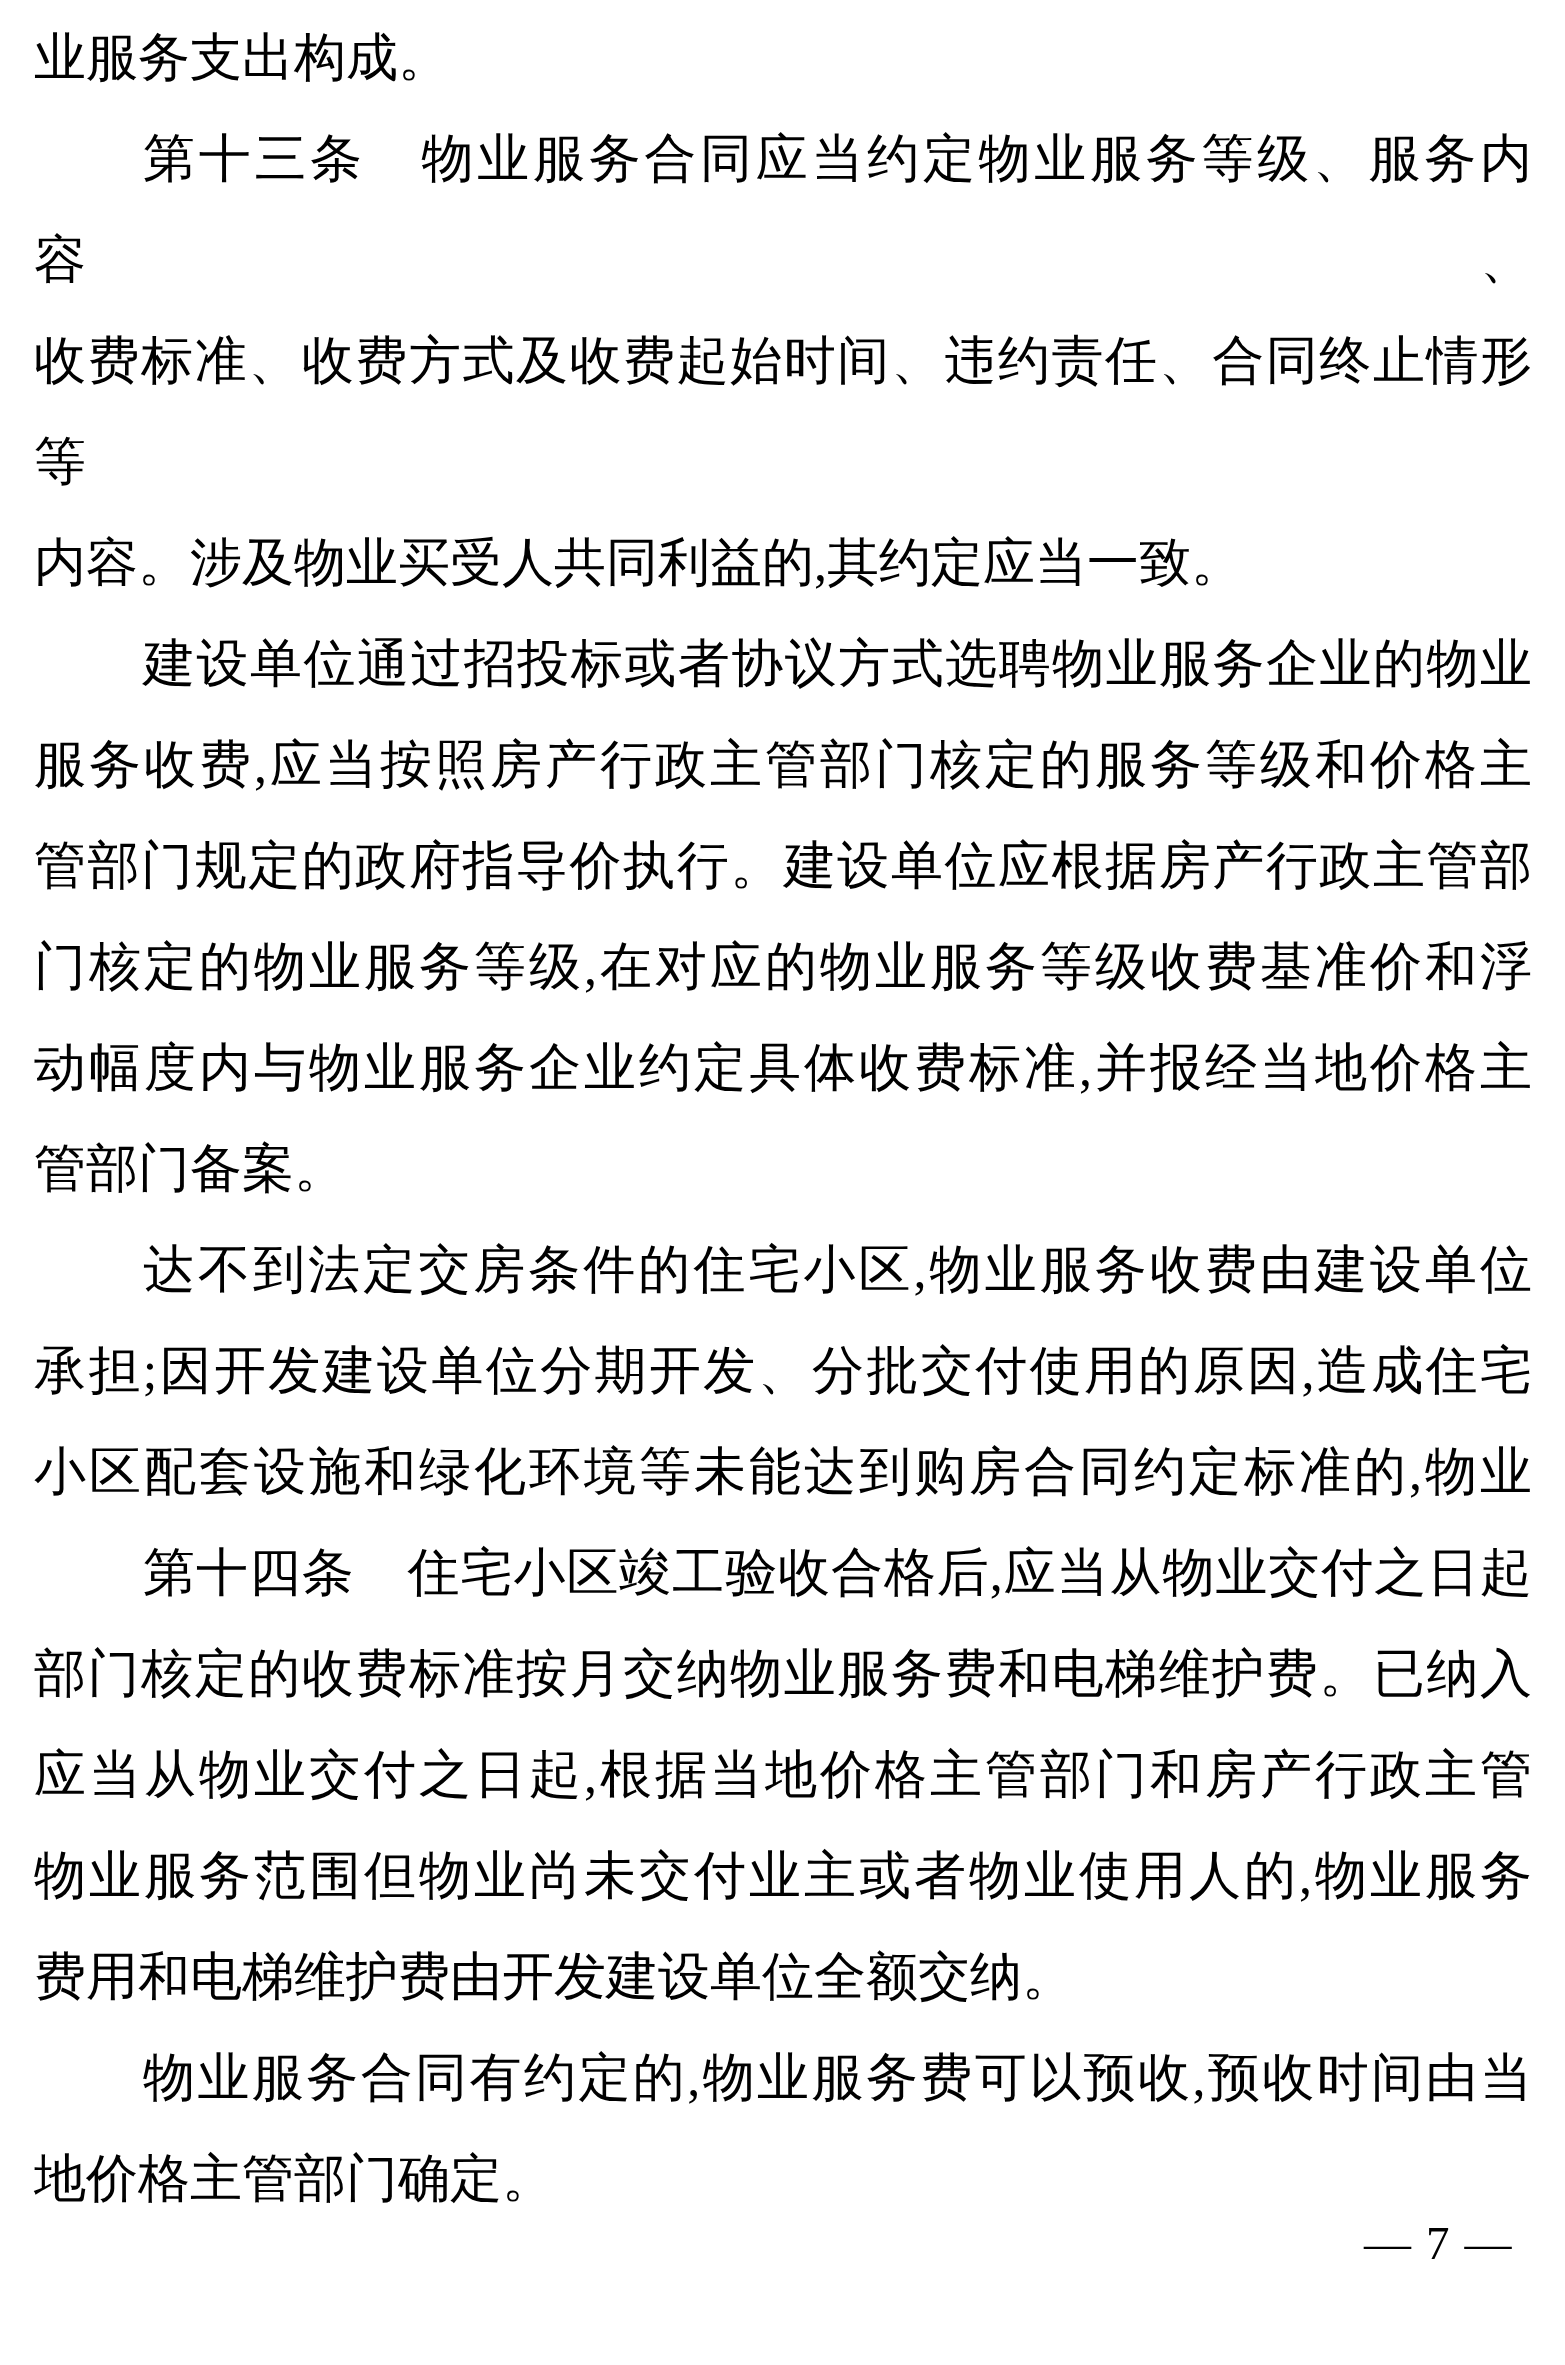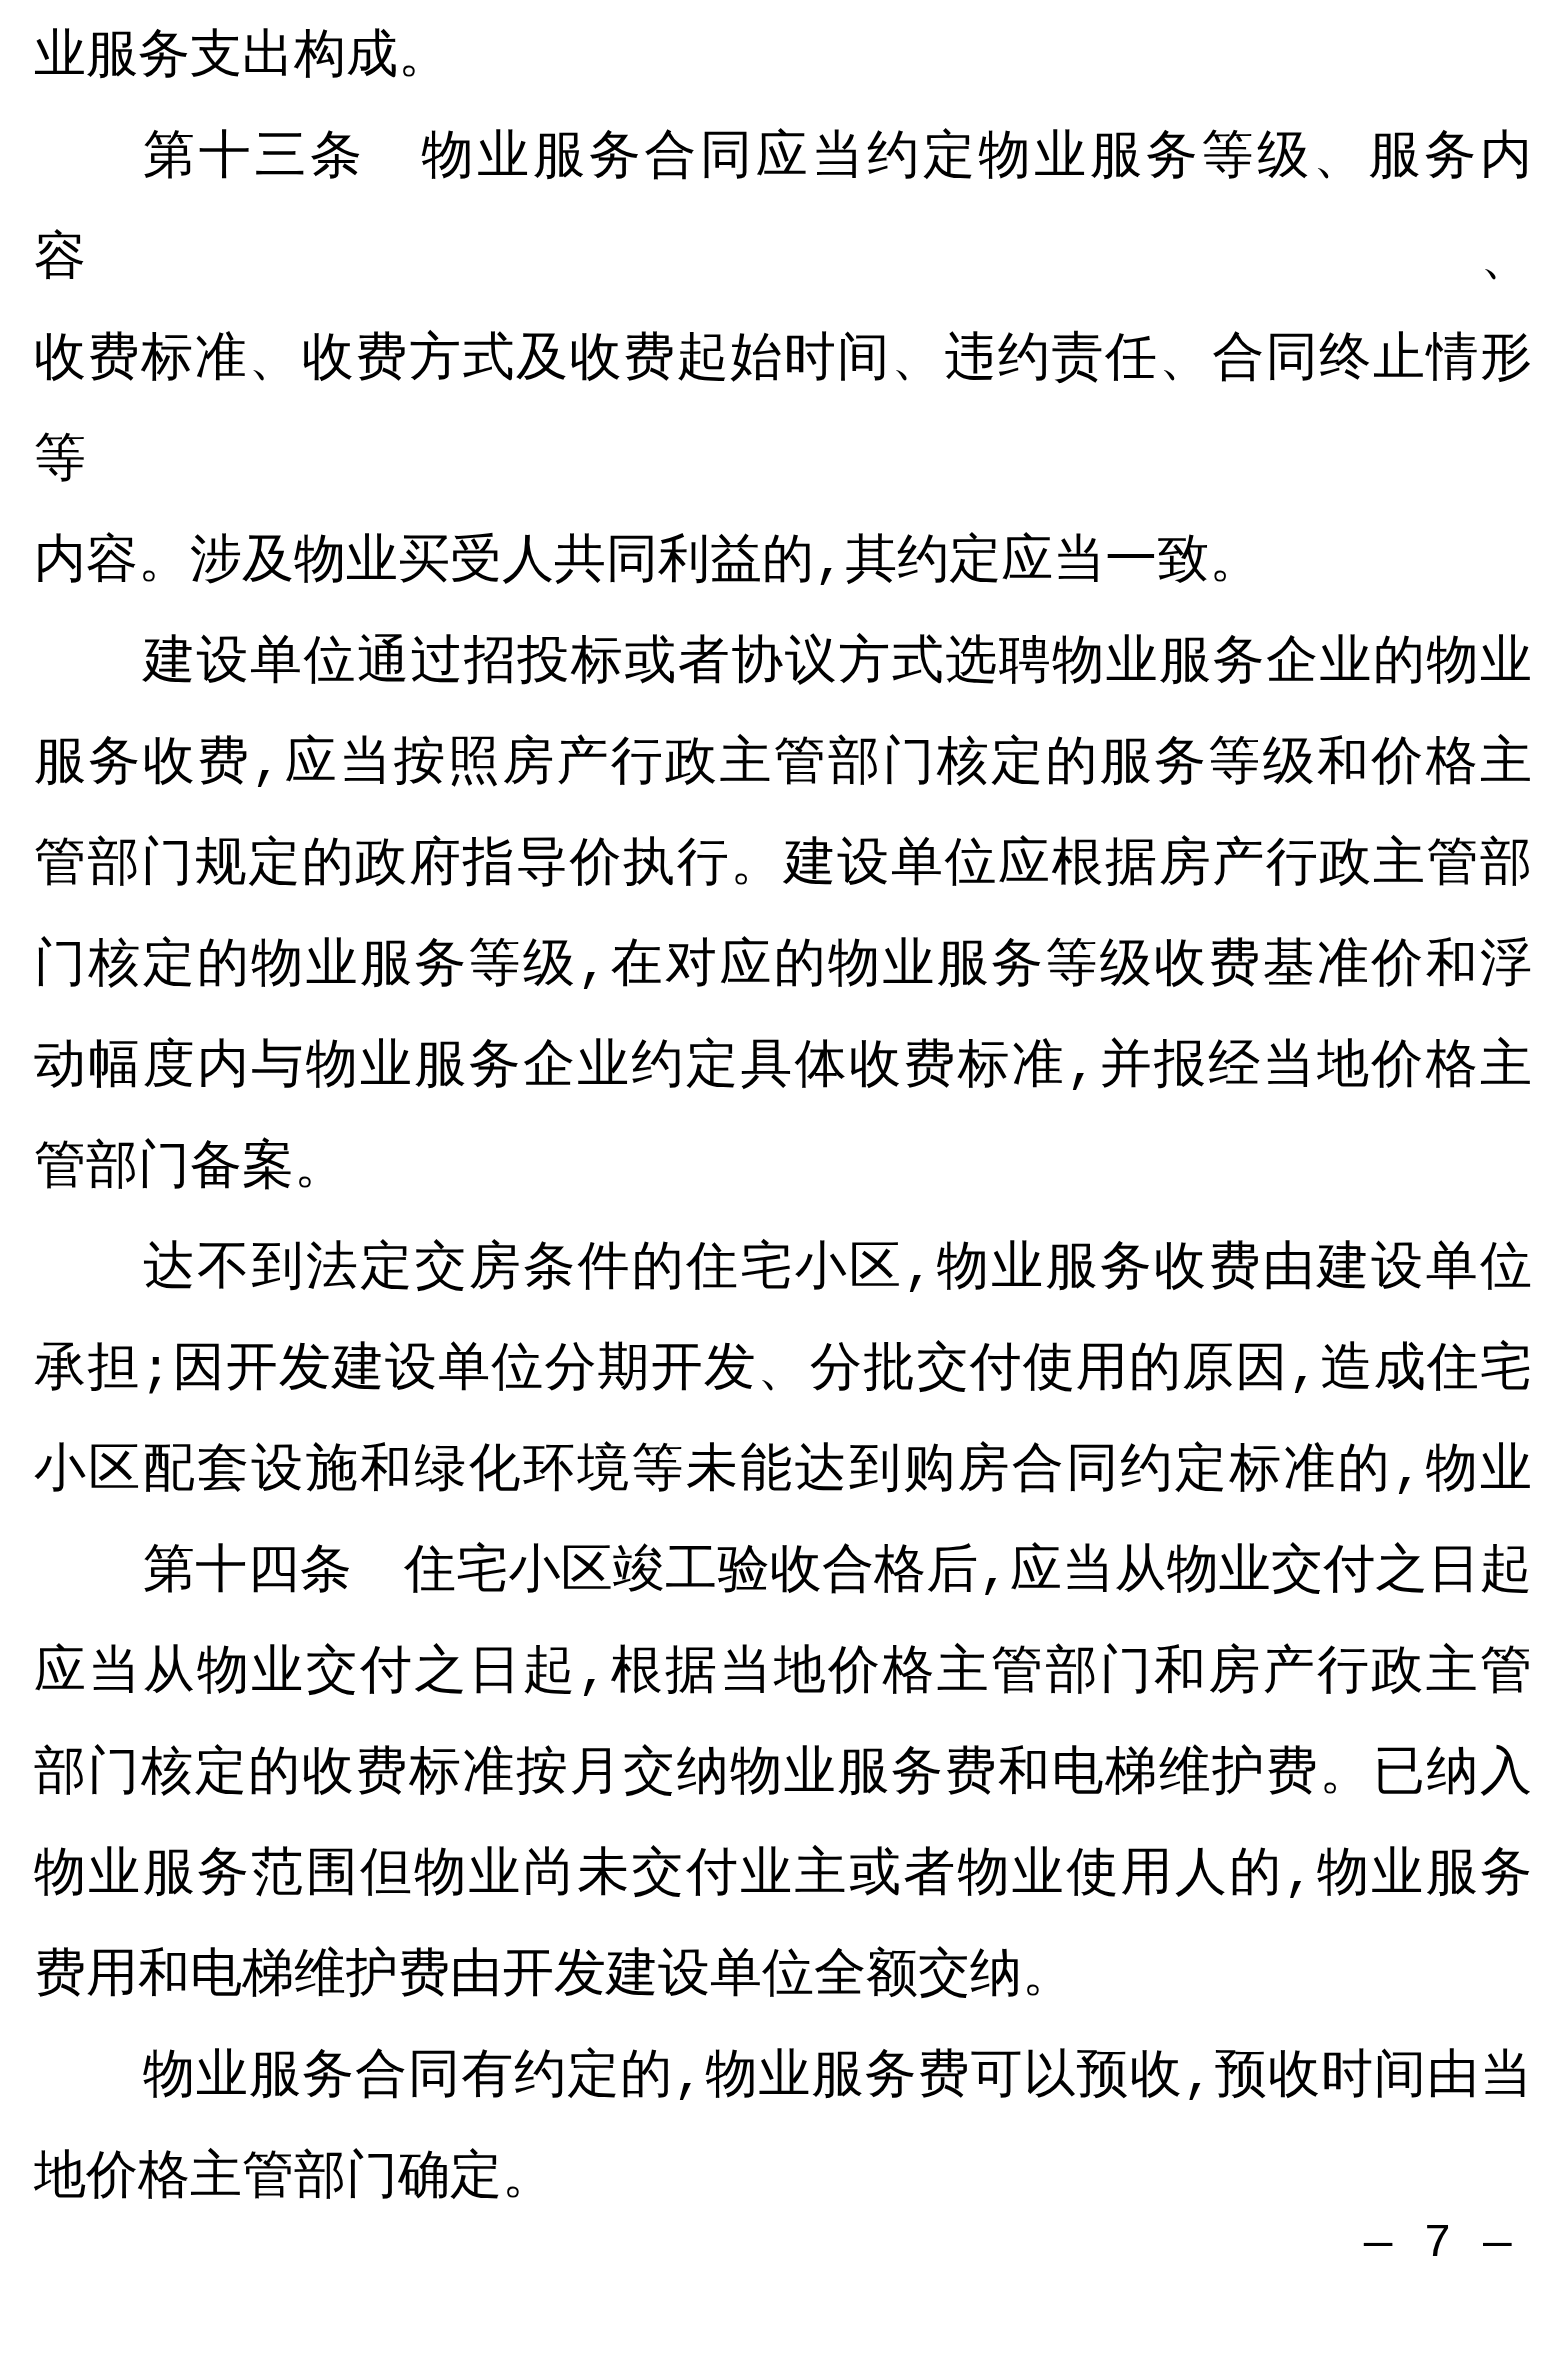--- a/index.html
+++ b/index.html
@@ -6,21 +6,21 @@
     margin: 0;
     padding: 0;
     background: #ffffff;
   }
   .page {
     position: relative;
     width: 1565px;
     height: 2366px;
     background: #ffffff;
     overflow: hidden;
-    font-family: Liberation Mono, monospace;
+    font-family: Liberation Serif, serif;
     color: #000000;
   }
   .text-block {
     position: absolute;
     left: 34px;
     top: 6.5px;
     width: 1498px;
   }
   .line {
     margin: 0;
@@ -60,22 +60,22 @@
     <p class="line indent fill">建设单位通过招投标或者协议方式选聘物业服务企业的物业</p>
     <p class="line fill">服务收费,应当按照房产行政主管部门核定的服务等级和价格主</p>
     <p class="line fill">管部门规定的政府指导价执行。建设单位应根据房产行政主管部</p>
     <p class="line fill">门核定的物业服务等级,在对应的物业服务等级收费基准价和浮</p>
     <p class="line fill">动幅度内与物业服务企业约定具体收费标准,并报经当地价格主</p>
     <p class="line">管部门备案。</p>
     <p class="line indent fill">达不到法定交房条件的住宅小区,物业服务收费由建设单位</p>
     <p class="line fill">承担;因开发建设单位分期开发、分批交付使用的原因,造成住宅</p>
     <p class="line fill">小区配套设施和绿化环境等未能达到购房合同约定标准的,物业</p>
     <p class="line indent fill">第十四条　住宅小区竣工验收合格后,应当从物业交付之日起</p>
+    <p class="line fill">部门核定的收费标准按月交纳物业服务费和电梯维护费。已纳入</p>
     <p class="line fill">应当从物业交付之日起,根据当地价格主管部门和房产行政主管</p>
-    <p class="line fill">部门核定的收费标准按月交纳物业服务费和电梯维护费。已纳入</p>
     <p class="line fill">物业服务范围但物业尚未交付业主或者物业使用人的,物业服务</p>
     <p class="line">费用和电梯维护费由开发建设单位全额交纳。</p>
     <p class="line indent fill">物业服务合同有约定的,物业服务费可以预收,预收时间由当</p>
     <p class="line">地价格主管部门确定。</p>
   </div>
   <div class="footer">— 7 —</div>
 </div>
 
 
 </body></html>

